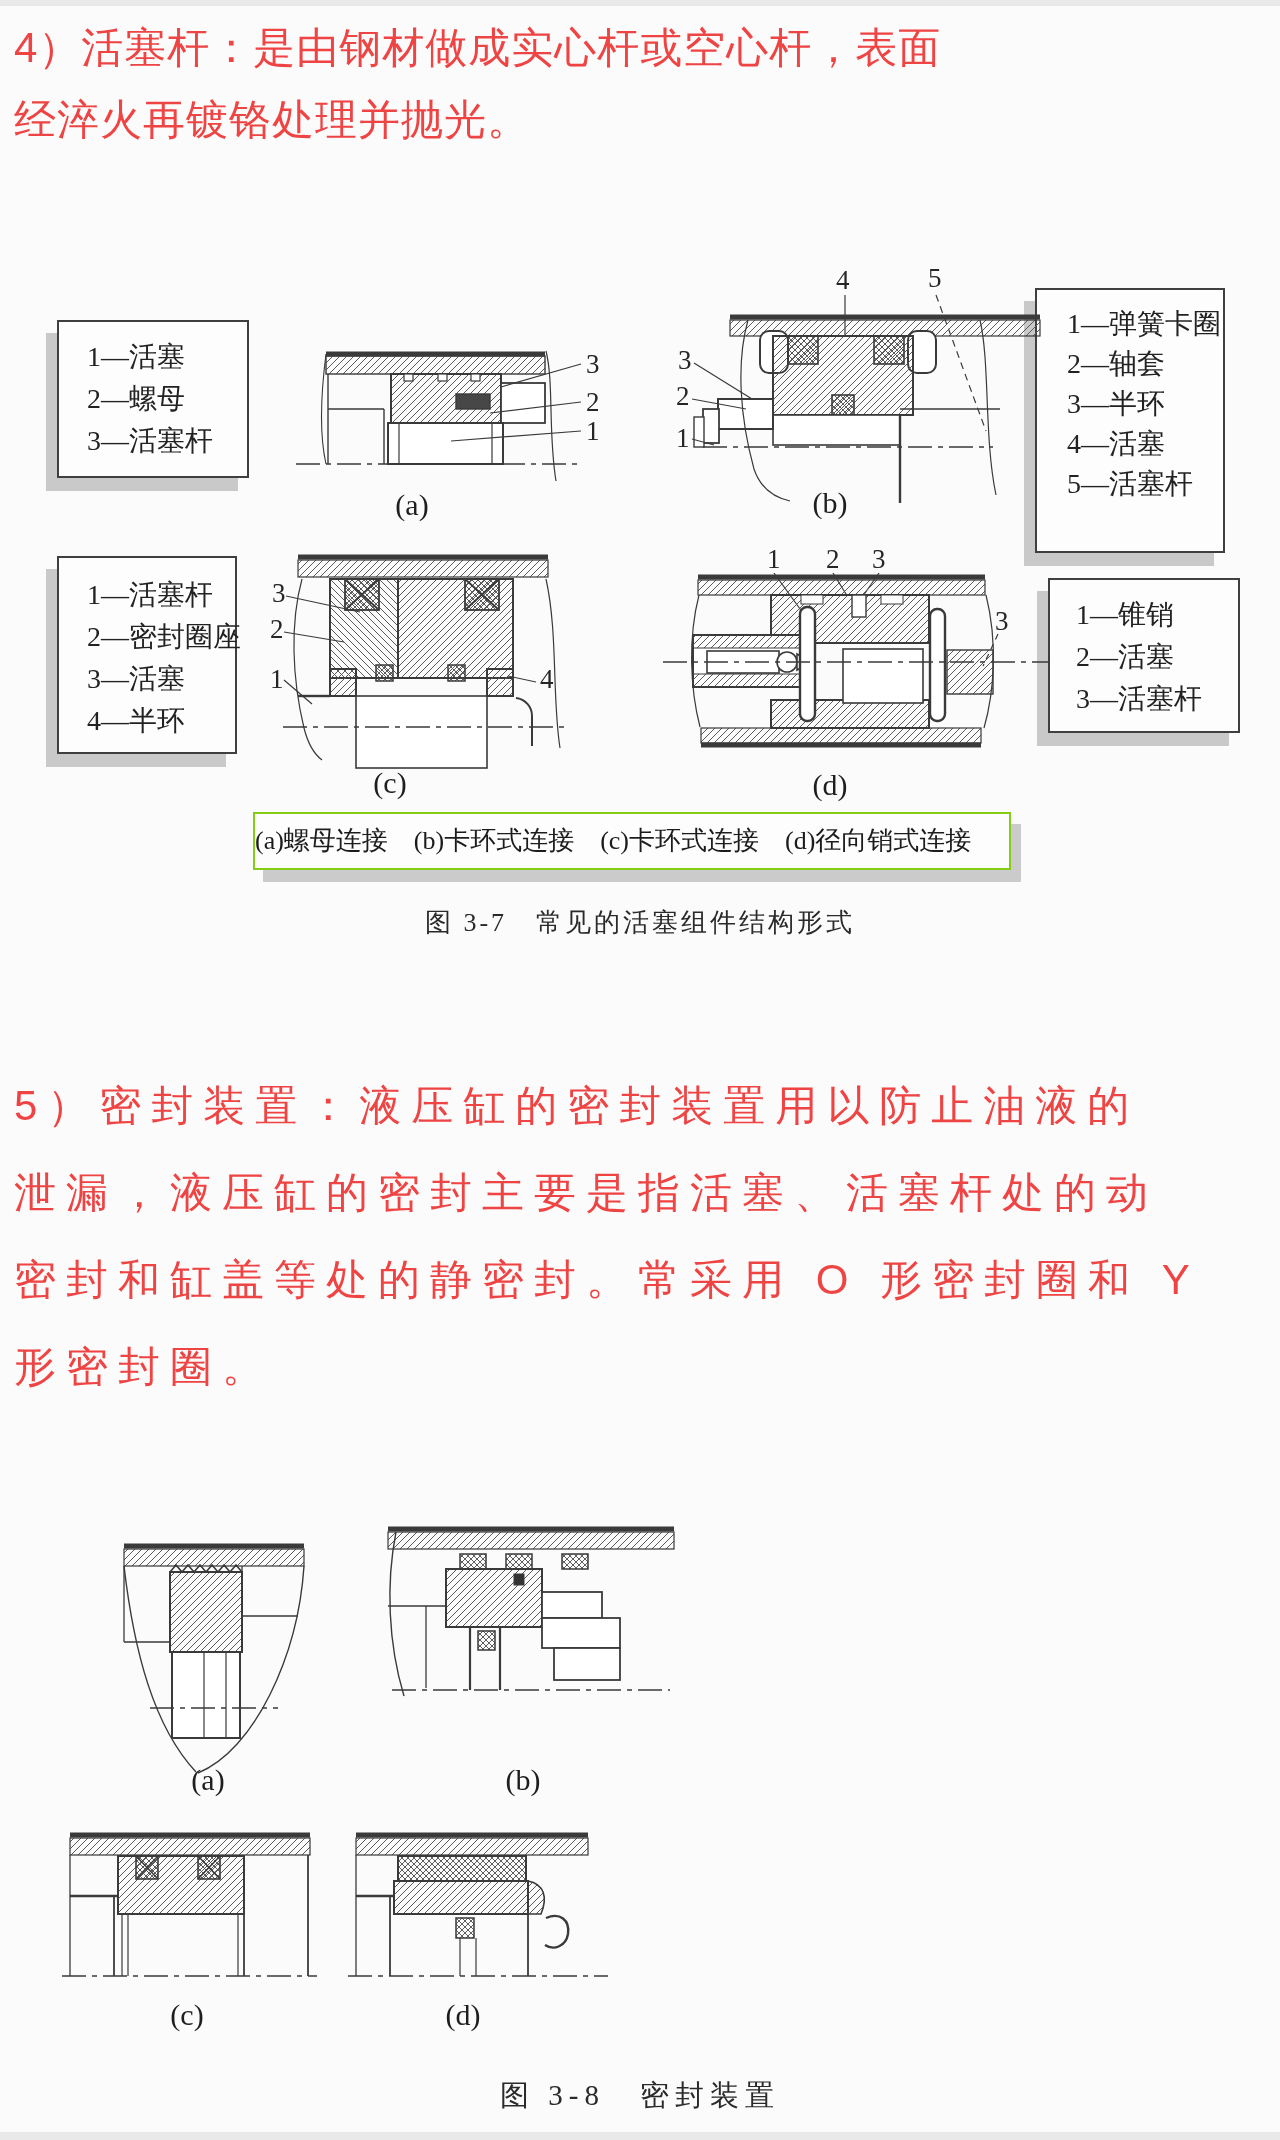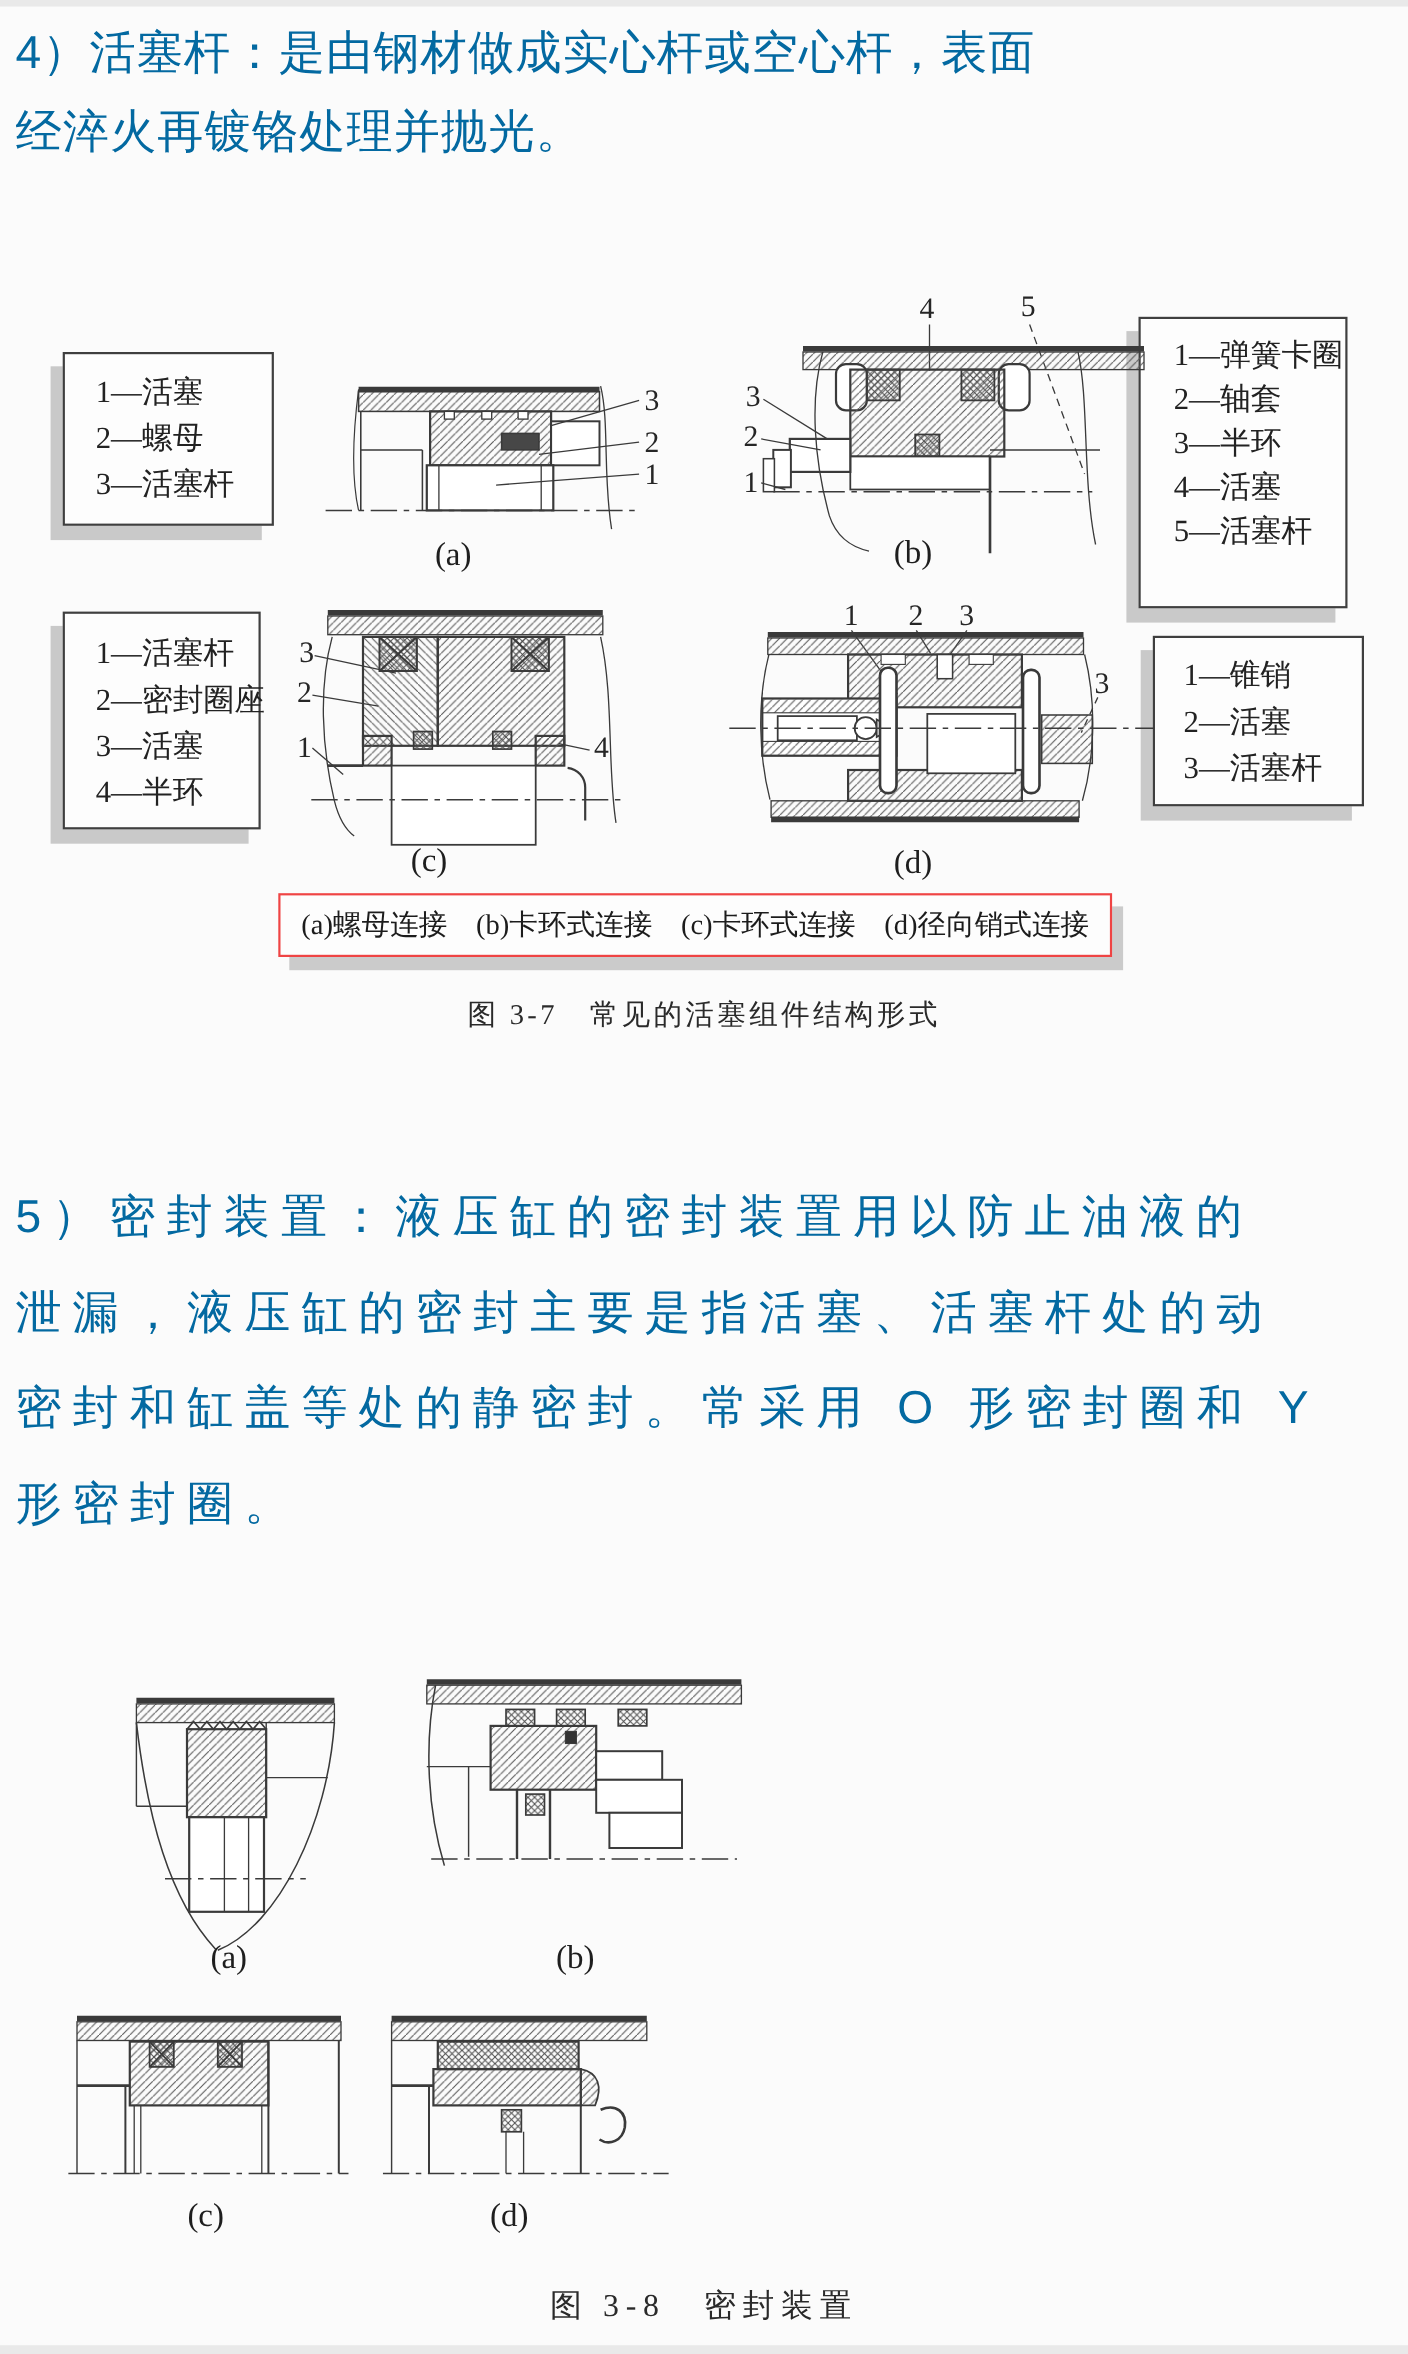--- a/index.html
+++ b/index.html
@@ -1,31 +1,31 @@
 <!DOCTYPE html>
 <html><head>
 <meta charset="utf-8">
 <style>
   html,body{margin:0;padding:0;background:#fafafa}
   #page{position:relative;width:1280px;height:2140px;background:#fbfbfb;overflow:hidden;font-family:"Liberation Sans",sans-serif}
   .edge{position:absolute;left:0;width:100%;background:#e9e9e9}
-  .para{position:absolute;left:14px;width:1256px;color:#0369a1;font-family:"Liberation Sans",sans-serif}
+  .para{position:absolute;left:14px;width:1256px;color:#ef4444;font-family:"Liberation Sans",sans-serif}
   #p4{top:12px;font-size:42px;line-height:72px;letter-spacing:1px}
   #p5{top:1062px;font-size:42px;line-height:87px;letter-spacing:10px}
   .legend{position:absolute;background:#fdfdfd;border:2.5px solid #3f3f3f;box-shadow:-11px 13px 0 #c9c9c9;font-family:"Liberation Serif",serif;color:#222;font-size:28px;box-sizing:border-box}
   .lg-line{line-height:42px;white-space:nowrap}
   .lh40 .lg-line{line-height:40px}
   .lg38{font-size:31px;box-shadow:-13px 15px 0 #c9c9c9;border-width:3px}
   .lg38 .lg-line{line-height:53px}
   .diag{position:absolute}
   .sub{position:absolute;width:90px;margin-left:-45px;text-align:center;font-family:"Liberation Serif",serif;font-size:30px;color:#1e1e1e}
   .figcap{position:absolute;left:0;width:100%;text-align:center;font-family:Liberation Serif, serif;color:#2a2a2a}
   #cap37{top:905px;font-size:26px;letter-spacing:3px}
   #cap38{top:2076px;font-size:29px;letter-spacing:6px}
-  .typebar{position:absolute;left:253px;top:812px;width:758px;height:58px;line-height:54px;text-align:center;background:#fdfdfd;border:2px solid #ef4444;box-shadow:10px 12px 0 #cbcbcb;font-family:"Liberation Serif",serif;font-size:26px;color:#1c1c1c;box-sizing:border-box}
+  .typebar{position:absolute;left:253px;top:812px;width:758px;height:58px;line-height:54px;text-align:left;background:#fdfdfd;border:2px solid #84cc16;box-shadow:10px 12px 0 #cbcbcb;font-family:"Liberation Serif",serif;font-size:26px;color:#1c1c1c;box-sizing:border-box}
 </style>
 </head>
 <body>
 
 <div id="page">
   <div class="edge" style="top:0;height:6px"></div>
   <div class="edge" style="bottom:0;height:8px"></div>
 
   <svg width="0" height="0" style="position:absolute">
     <defs>

